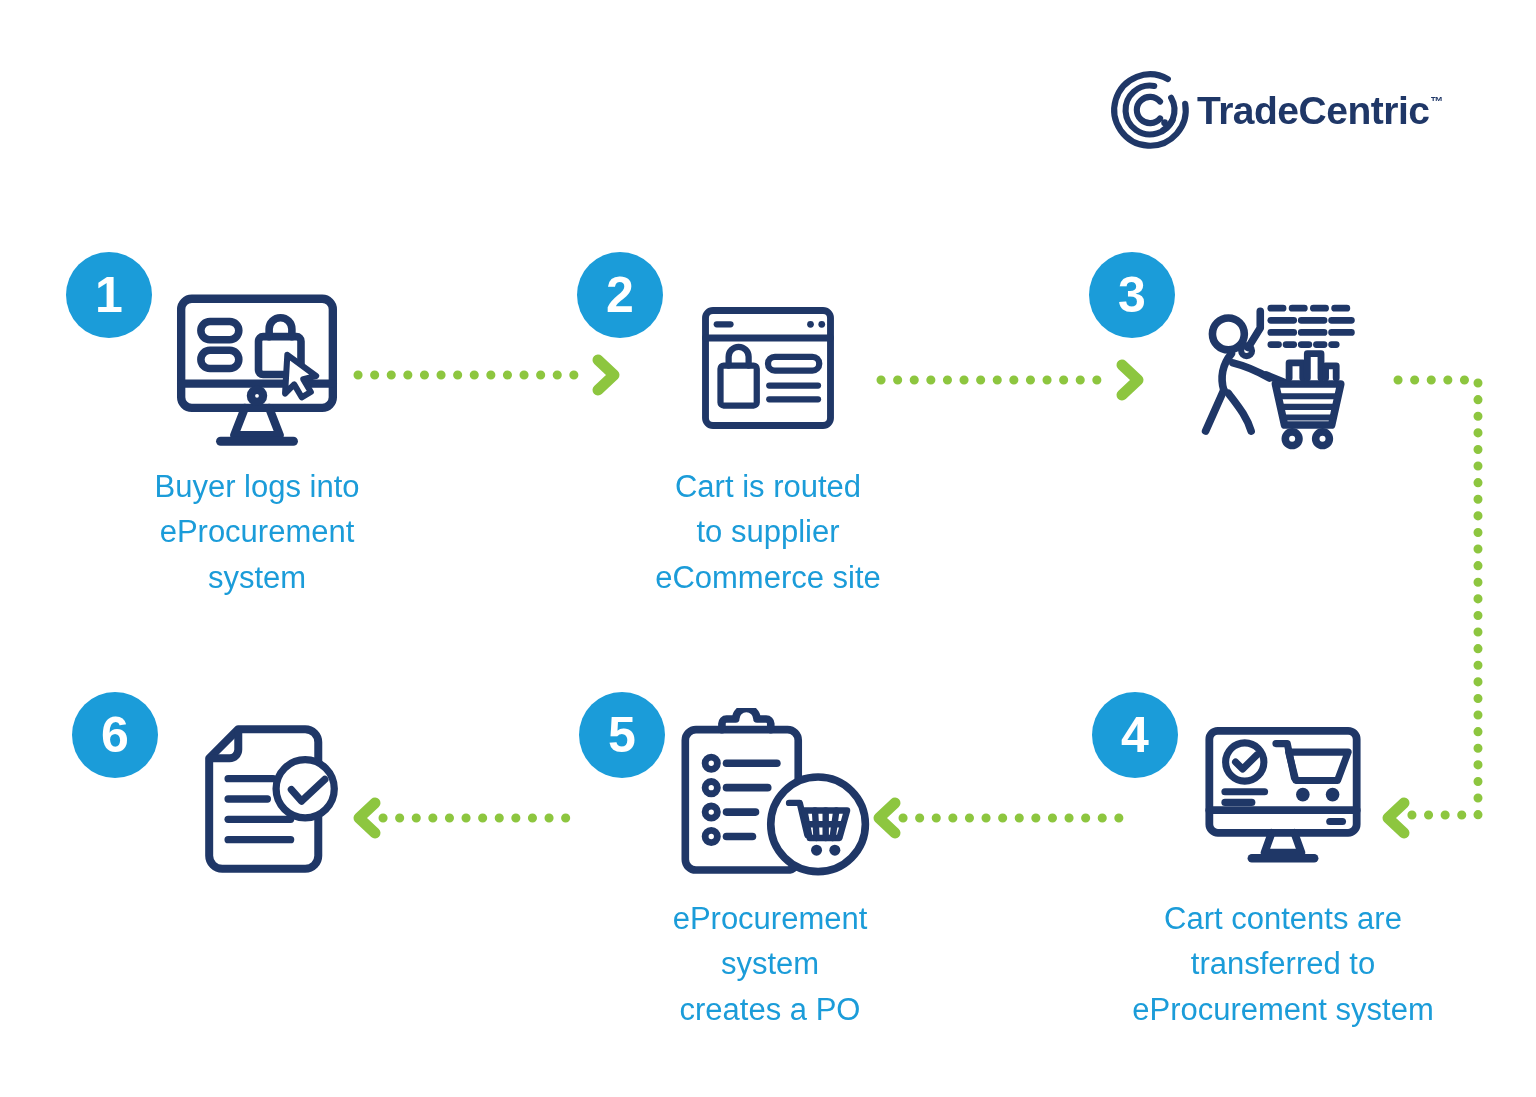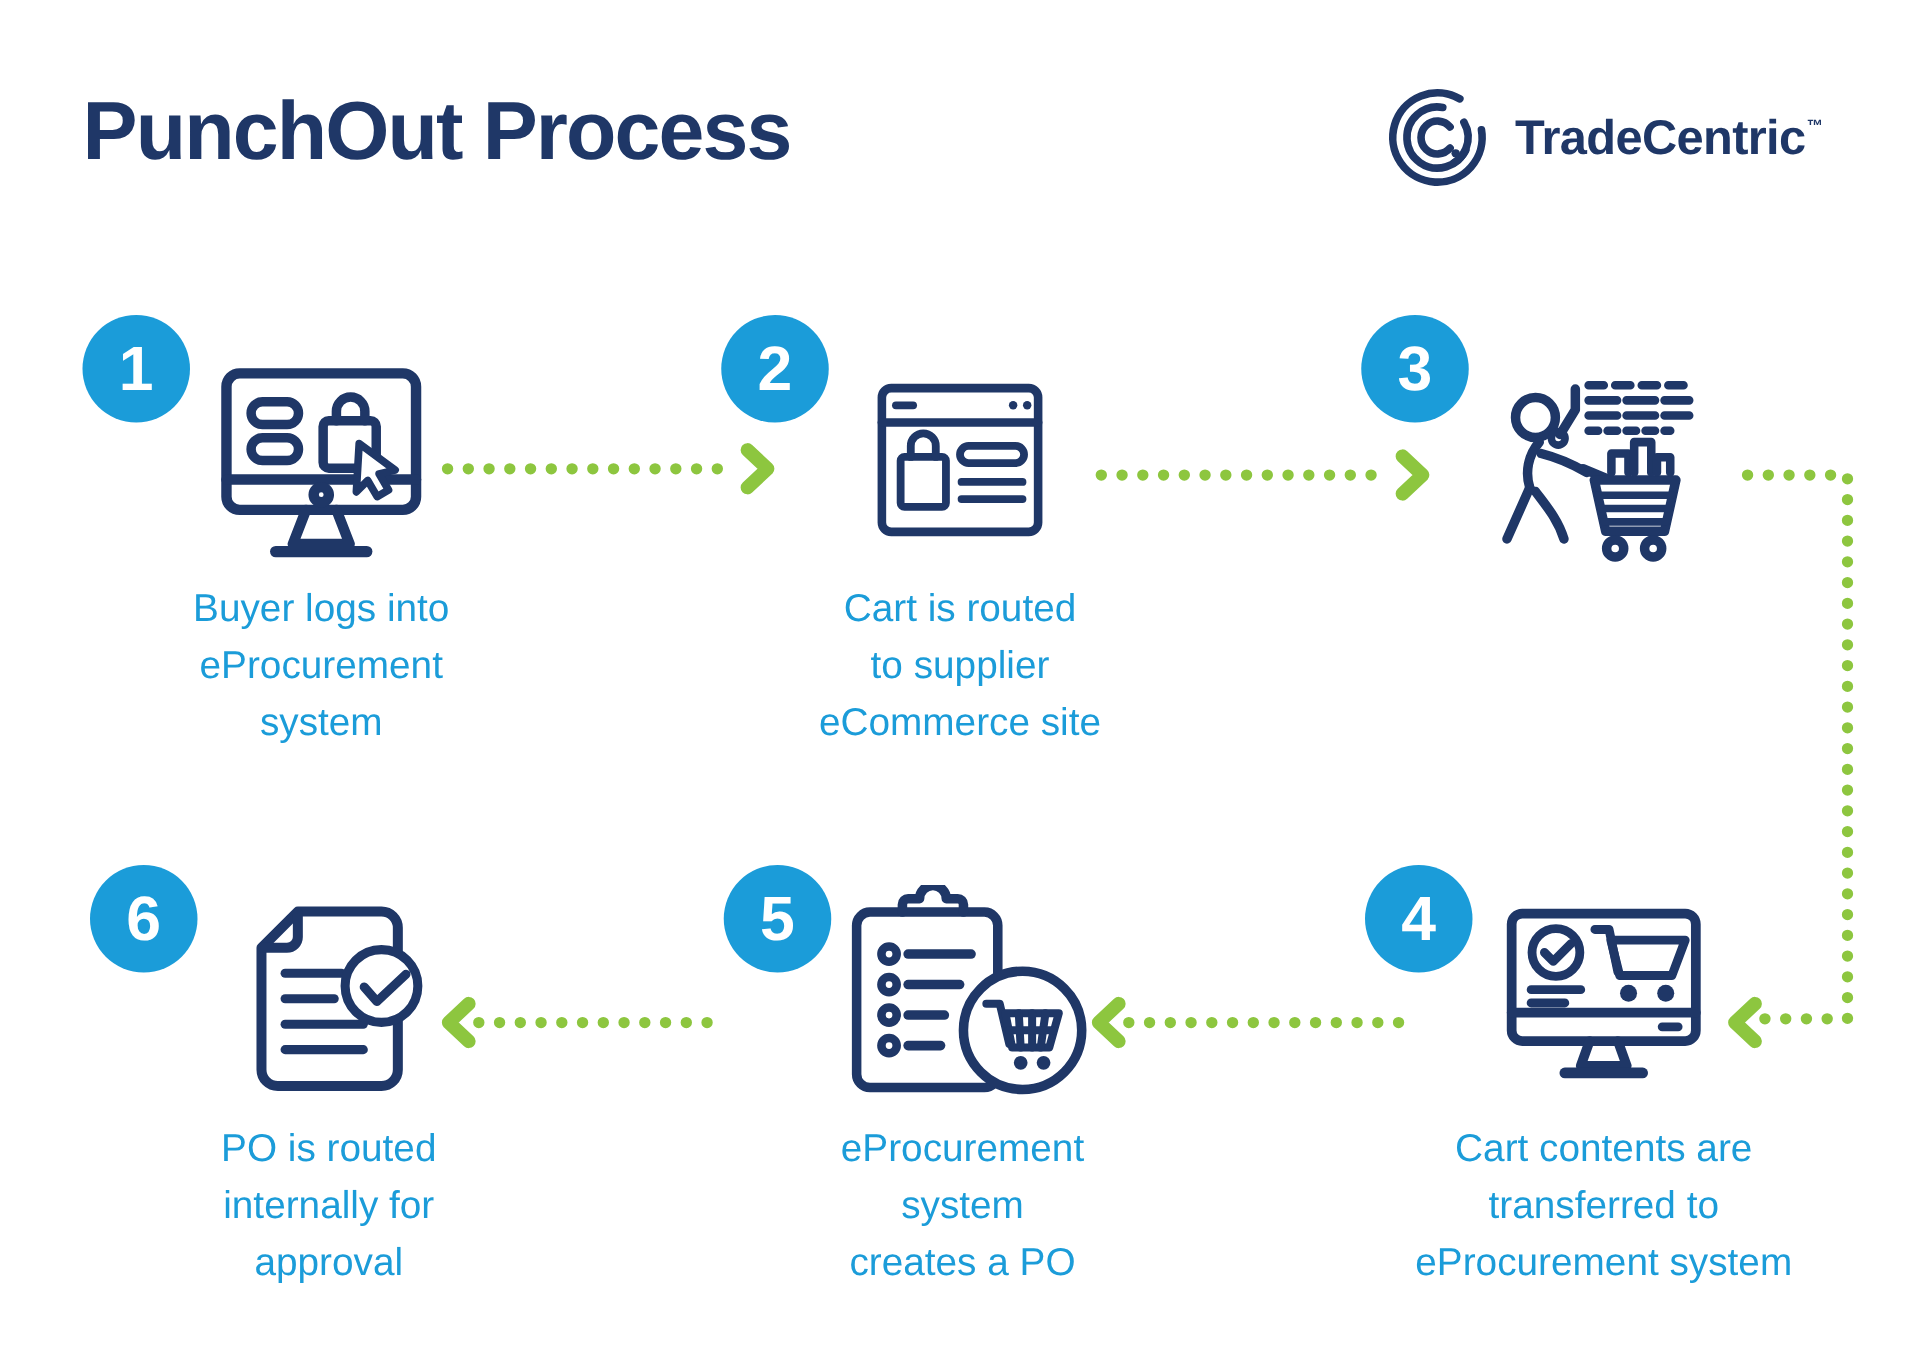--- a/index.html
+++ b/index.html
@@ -15,21 +15,21 @@
     position:relative;width:1536px;height:1097px;background:var(--bg);
     overflow:hidden;margin:0 auto;
   }
   .title{
     position:absolute;left:66px;top:66px;
     font-size:66px;font-weight:800;letter-spacing:-1.5px;
     color:var(--navy);
   }
   .logo{
     position:absolute;left:1103px;top:62px;height:96px;
-    display:flex;align-items:center;gap:15px;color:var(--navy);
+    display:flex;align-items:center;color:var(--navy);
   }
   .logo svg{width:94px;height:94px;display:block;}
   .logo-text{font-size:39px;font-weight:700;letter-spacing:-0.5px;line-height:1;}
   .logo-tm{font-size:13px;font-weight:700;vertical-align:18px;margin-left:1px;}
 
   .flow{position:absolute;left:0;top:0;width:1536px;height:1097px;color:var(--green);pointer-events:none;}
 
   .step{position:absolute;width:440px;height:400px;}
   .badge{
     position:absolute;left:29px;top:0;width:86px;height:86px;border-radius:50%;
@@ -55,21 +55,20 @@
   #step5{left:550px;top:692px;}  #step5 .icon{top:16px;}
   #step6{left:43px;top:692px;}   #step6 .icon{top:22px;}
 
   .stroke{fill:none;stroke:currentColor;stroke-linecap:round;stroke-linejoin:round;}
 </style>
 </head>
 <body>
 
 <div class="canvas">
 
-  <div class="title">PunchOut Process</div>
 
   <div class="logo">
     <svg viewBox="0 0 100 100">
       <g class="stroke" stroke-width="6.5">
         <path d="M87.4 43.4 A38 38 0 1 1 69 17.1"></path>
         <path d="M54.5 24.4 A26 26 0 1 0 72.5 37" transform="scale(1,1)"></path>
         <path d="M74 61 A26 26 0 0 1 64 71.5"></path>
         <path d="M60.7 41 A14 14 0 1 0 60.7 59"></path>
       </g>
       <circle cx="65.5" cy="63.5" r="3.6" fill="currentColor"></circle>
@@ -254,18 +253,15 @@
           <path d="M38 9 V22 a6 6 0 0 1 -6 6 H19"></path>
           <line x1="31" y1="42" x2="62" y2="42" stroke-width="5"></line>
           <line x1="31" y1="56" x2="58" y2="56" stroke-width="5"></line>
           <line x1="31" y1="70" x2="74" y2="70" stroke-width="5"></line>
           <line x1="31" y1="84" x2="74" y2="84" stroke-width="5"></line>
         </g>
         <circle cx="84" cy="49" r="20" fill="#fff" stroke="currentColor" stroke-width="5"></circle>
         <path d="M74.5 49.5 l7 8 16 -15" class="stroke" stroke-width="5"></path>
       </svg>
     </div>
-    <div class="caption">PO is routed
-internally for
-approval</div>
   </div>
 
 </div>
 
 </body></html>

